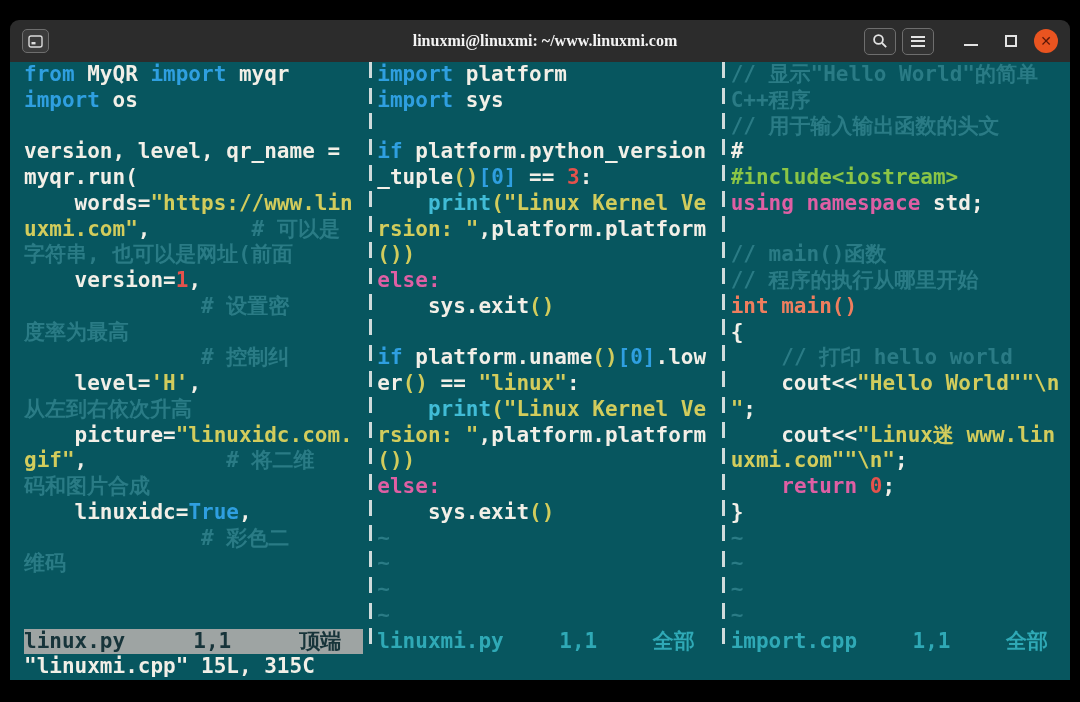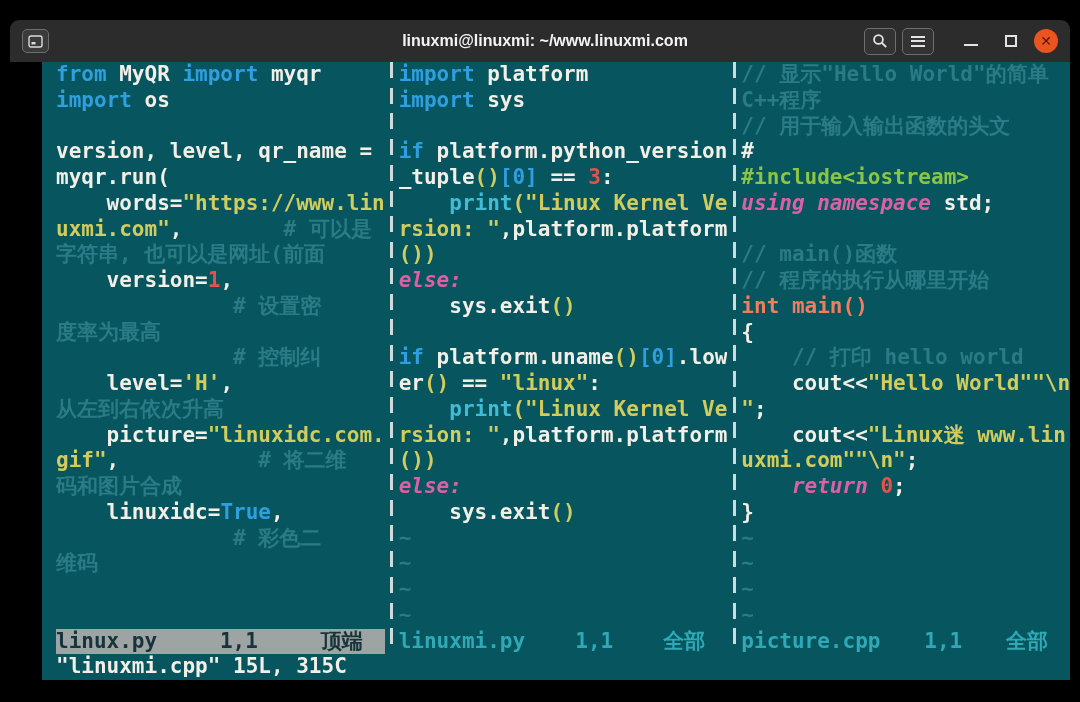--- a/index.html
+++ b/index.html
@@ -7,51 +7,51 @@
   }
   *{box-sizing:border-box; margin:0; padding:0;}
   html,body{width:1080px;height:702px;background:#000;overflow:hidden;
     font-family:"DejaVu Sans Mono","Liberation Mono",monospace;}
   .window{position:absolute;top:20px;left:10px;right:10px;bottom:22px;
     display:flex;flex-direction:column;border-radius:9px 9px 0 0;overflow:hidden;}
   
   .titlebar{height:42px;background:var(--titlebg);position:relative;
     display:flex;align-items:center;padding:0 12px;flex:0 0 42px;}
   .tb-title{position:absolute;left:10px;right:0;text-align:center;
-    color:var(--titlefg);font-family:Liberation Sans, sans-serif;
+    color:var(--titlefg);font-family:Liberation Serif, serif;
     font-weight:bold;font-size:16px;pointer-events:none;}
   .tb-left{display:flex;align-items:center;z-index:2;}
   .tb-right{margin-left:auto;display:flex;align-items:center;gap:6px;z-index:2;}
   .tb-btn{width:32px;height:27px;border:1px solid var(--btnborder);border-radius:5px;
     background:#333;display:flex;align-items:center;justify-content:center;cursor:pointer;}
   .appicon{width:27px;height:24px;border:1px solid var(--btnborder);border-radius:5px;
     background:#3b3b3b;display:flex;align-items:center;justify-content:center;}
   .hamburger{width:14px;height:11px;border-top:2px solid #e3e3e3;
     border-bottom:2px solid #e3e3e3;position:relative;}
   .hamburger:after{content:"";position:absolute;left:0;right:0;top:2.5px;height:2px;background:#e3e3e3;}
   .win-min{width:14px;height:2px;background:#e3e3e3;margin-top:8px;}
   .win-max{width:12px;height:12px;border:2px solid #e3e3e3;}
   .win-close{width:24px;height:24px;border-radius:50%;background:var(--close);
     display:flex;align-items:center;justify-content:center;cursor:pointer;}
   .win-close span{color:#5a1708;font-size:14px;font-weight:bold;line-height:1;
     font-family:"DejaVu Sans",sans-serif;}
   .ctl{width:34px;height:34px;display:flex;align-items:center;justify-content:center;cursor:pointer;}
   
   .terminal{flex:1;background:var(--bg);padding-left:14px;overflow:hidden;
-    display:flex;flex-direction:column;margin-left:32px;}
+    display:flex;flex-direction:column;}
   .panes{flex:1;display:flex;overflow:hidden;}
   .pane{flex:1;display:flex;flex-direction:column;overflow:hidden;}
   .sep{flex:0 0 14px;display:flex;justify-content:center;}
   .sepline{width:3px;background:repeating-linear-gradient(to bottom,
       var(--sep) 0 16px, transparent 16px 25.75px);}
   .code{flex:1;overflow:hidden;}
   .line{height:var(--lh);line-height:var(--lh);white-space:pre;
     font-size:21px;font-weight:bold;color:var(--fg);}
   .c-tx{color:var(--fg);} .c-kw{color:var(--kw);} .c-st{color:var(--st);}
-  .c-nm{color:var(--nm);} .c-fn{color:var(--fn);} .c-mg{color:var(--mg);font-style:italic;}
+  .c-nm{color:var(--nm);} .c-fn{color:var(--fn);} .c-mg{color:var(--mg);}
   .c-gr{color:var(--gr);} .c-or{color:var(--or);} .c-cm{color:var(--cm);}
   .c-tl{color:var(--tl);}
   .status{flex:0 0 var(--lh);height:var(--lh);line-height:var(--lh);
     display:flex;align-items:center;font-size:21px;font-weight:bold;
     color:var(--sfg);white-space:pre;padding-right:22px;}
   .status .ruler{margin:0 auto;}
   .status.active{background:var(--sabg);color:var(--safg);}
   .cmdline{flex:0 0 var(--lh);height:var(--lh);line-height:var(--lh);
     font-size:21px;font-weight:bold;color:var(--fg);white-space:pre;}
 </style>
@@ -185,21 +185,21 @@
             <div class="line"><span class="c-tx">    cout&lt;&lt;</span><span class="c-st">"Linux迷 www.lin</span></div>
             <div class="line"><span class="c-st">uxmi.com""\n"</span><span class="c-tx">;</span></div>
             <div class="line"><span class="c-tx">    </span><span class="c-mg">return</span><span class="c-tx"> </span><span class="c-nm">0</span><span class="c-tx">;</span></div>
             <div class="line"><span class="c-tx">}</span></div>
             <div class="line"><span class="c-tl">~</span></div>
             <div class="line"><span class="c-tl">~</span></div>
             <div class="line"><span class="c-tl">~</span></div>
             <div class="line"><span class="c-tl">~</span></div>
           </div>
         <div class="status">
-          <span class="fname">picture.cpp</span>
+          <span class="fname">import.cpp</span>
           <span class="ruler">1,1</span>
           <span class="pos">全部</span>
         </div>
       </div>
 
     </div>
     <div class="cmdline">"linuxmi.cpp" 15L, 315C</div>
   </div>
 
 </div>

